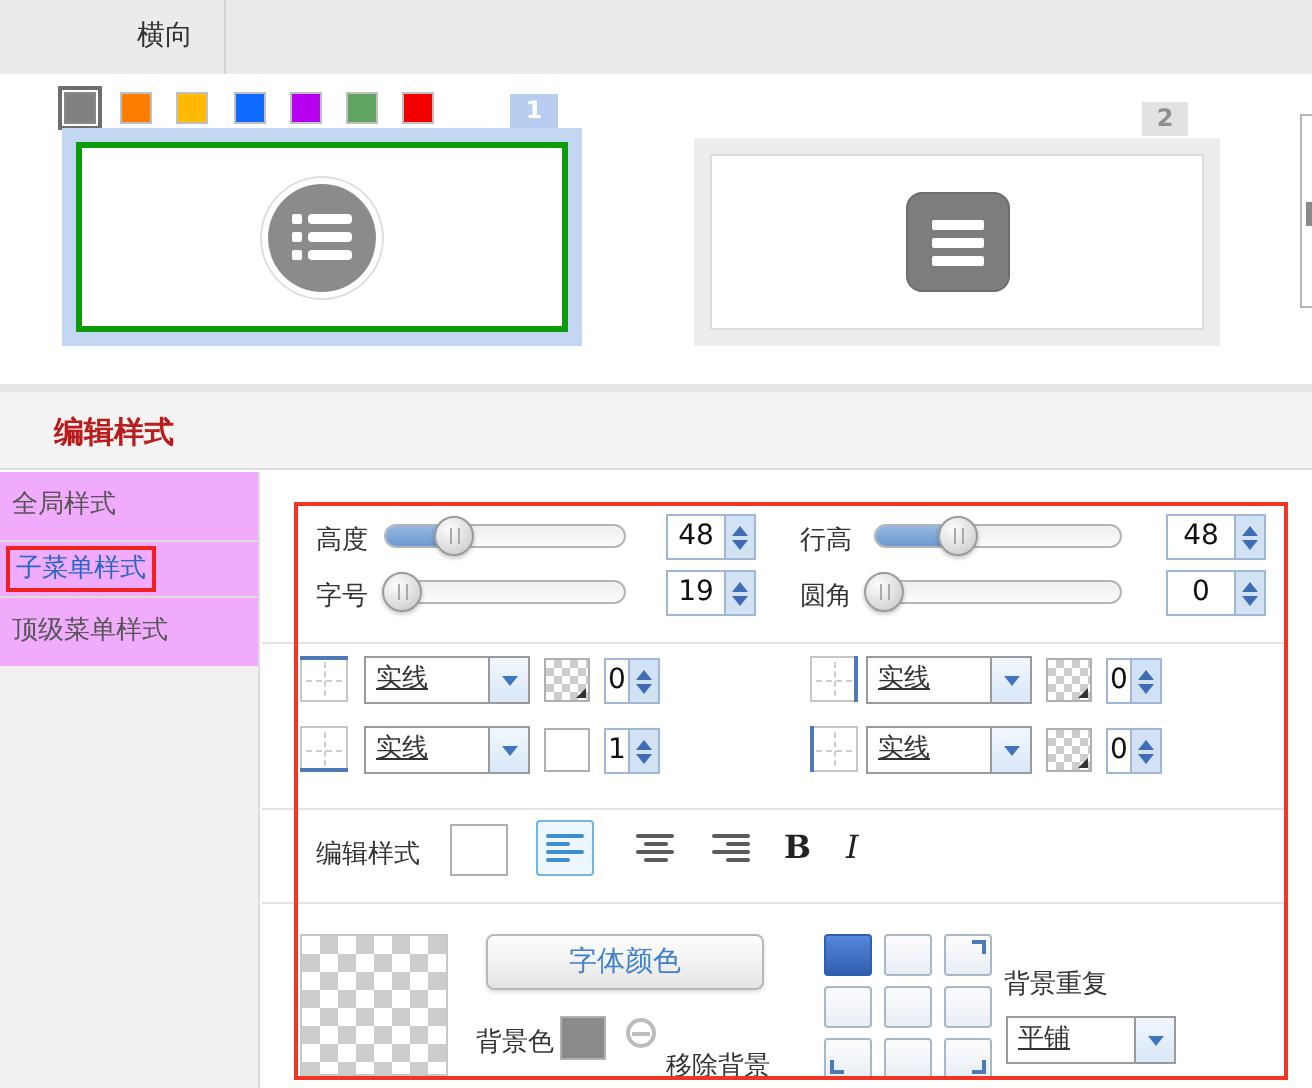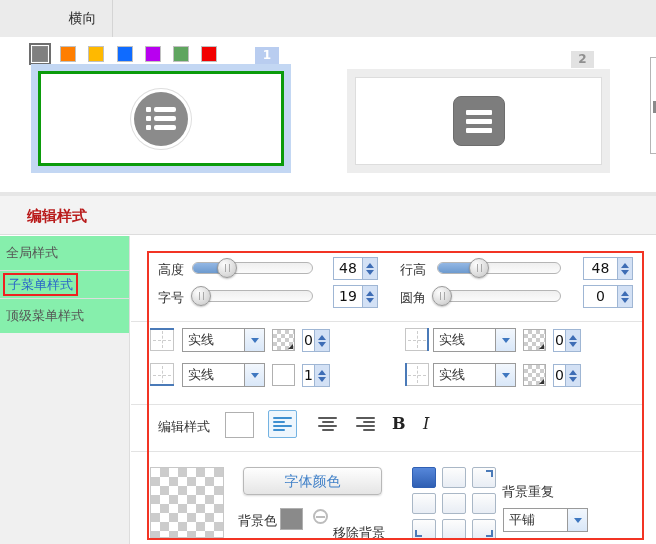--- a/index.html
+++ b/index.html
@@ -36,21 +36,21 @@
   .clicon .bar{width:22px;height:5px;background:#fff;border-radius:2px;}
   .sqicon{width:52px;height:50px;border-radius:8px;background:#7d7d7d;border:1px solid #6d6d6d;
        display:flex;flex-direction:column;justify-content:center;align-items:center;gap:4px;box-sizing:border-box;}
   .sqicon b{width:26px;height:5px;background:#fff;border-radius:1px;}
   
   .band{position:absolute;left:0;top:192px;width:656px;height:4px;background:#e6e6e6;}
   .edithead{position:absolute;left:0;top:196px;width:656px;height:39px;background:#f3f3f3;
        border-bottom:1px solid #ddd;box-sizing:border-box;}
   .edithead span{position:absolute;left:7px;top:11px;font-size:15px;font-weight:bold;color:#b91c1c;padding-left:20px;}
   
-  .sidebar{position:absolute;left:0;top:236px;width:130px;height:308px;background:#86efac;
+  .sidebar{position:absolute;left:0;top:236px;width:130px;height:308px;background:#f0abfc;
        border-right:1px solid #ddd;box-sizing:border-box;}
   .sideitem{height:34px;line-height:34px;padding-left:6px;border-bottom:1px solid #ddd;color:#555;cursor:pointer;}
   .sideitem.active{color:#2a66c8;height:27px;line-height:27px;padding-left:0;}
   .sideitem.active .rbox{display:inline-block;border:2px solid #ef2020;padding:0 3px;margin-left:3px;line-height:19px;}
   .sidefill{position:absolute;left:0;top:97px;right:0;bottom:0;background:#f0f0f0;}
   
   .main-divider{position:absolute;height:1px;background:#e3e3e3;left:131px;width:513px;}
   .redrect{position:absolute;border:2px solid #f23424;pointer-events:none;z-index:50;box-sizing:border-box;}
   .label{position:absolute;font-size:13px;color:#333;}
   
@@ -67,21 +67,21 @@
   .stepper{position:absolute;height:23px;display:flex;border:1px solid #9fb6d4;background:#fff;box-sizing:border-box;}
   .stepper .num{flex:1;text-align:center;font-size:14px;line-height:21px;color:#111;}
   .stepper .arrows{width:14px;background:#d3e1f5;border-left:1px solid #9fb6d4;display:flex;
        flex-direction:column;align-items:center;justify-content:center;gap:2px;cursor:pointer;}
   .stepper .up{width:0;height:0;border-left:4px solid transparent;border-right:4px solid transparent;
        border-bottom:5px solid #3e6db5;}
   .stepper .dn{width:0;height:0;border-left:4px solid transparent;border-right:4px solid transparent;
        border-top:5px solid #3e6db5;}
   
   .sel{position:absolute;height:24px;display:flex;align-items:stretch;border:1px solid #9a9a9a;
-       background:#fff;box-sizing:border-box;cursor:pointer;}
+       background:#fff;box-sizing:border-box;cursor:pointer;text-decoration:underline;}
   .sel .txt{flex:1;padding-left:5px;font-size:13px;color:#333;line-height:22px;}
   .sel .arr{width:19px;background:linear-gradient(#f2f7fd,#d9e7f8);border-left:1px solid #9a9a9a;
        display:flex;align-items:center;justify-content:center;}
   .sel .arr i{width:0;height:0;border-left:4px solid transparent;border-right:4px solid transparent;
        border-top:5px solid #3e77c0;}
   
   .bicon{position:absolute;width:24px;height:23px;background:#fff;border:1px solid #c6c6c6;box-sizing:border-box;}
   .bicon .hd{position:absolute;left:2px;right:2px;top:50%;border-top:1px dashed #cdcdcd;}
   .bicon .vd{position:absolute;top:2px;bottom:2px;left:50%;border-left:1px dashed #cdcdcd;}
   .bicon .edge{position:absolute;background:#4a7ab8;}

